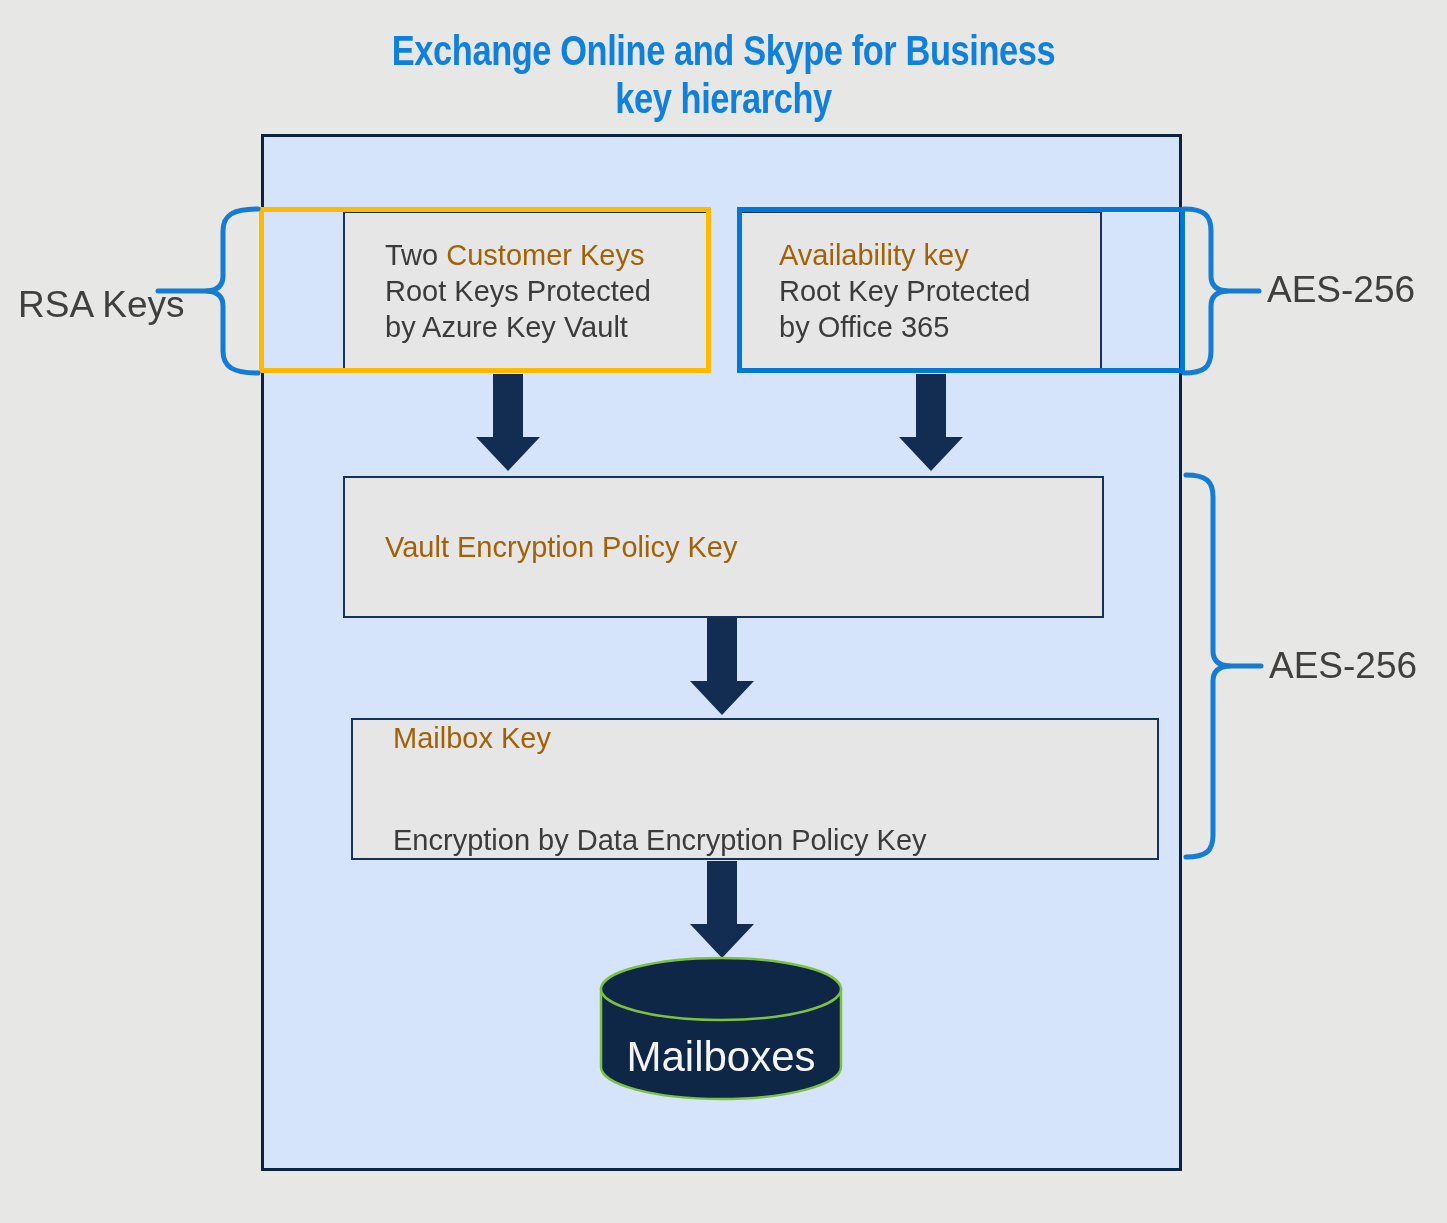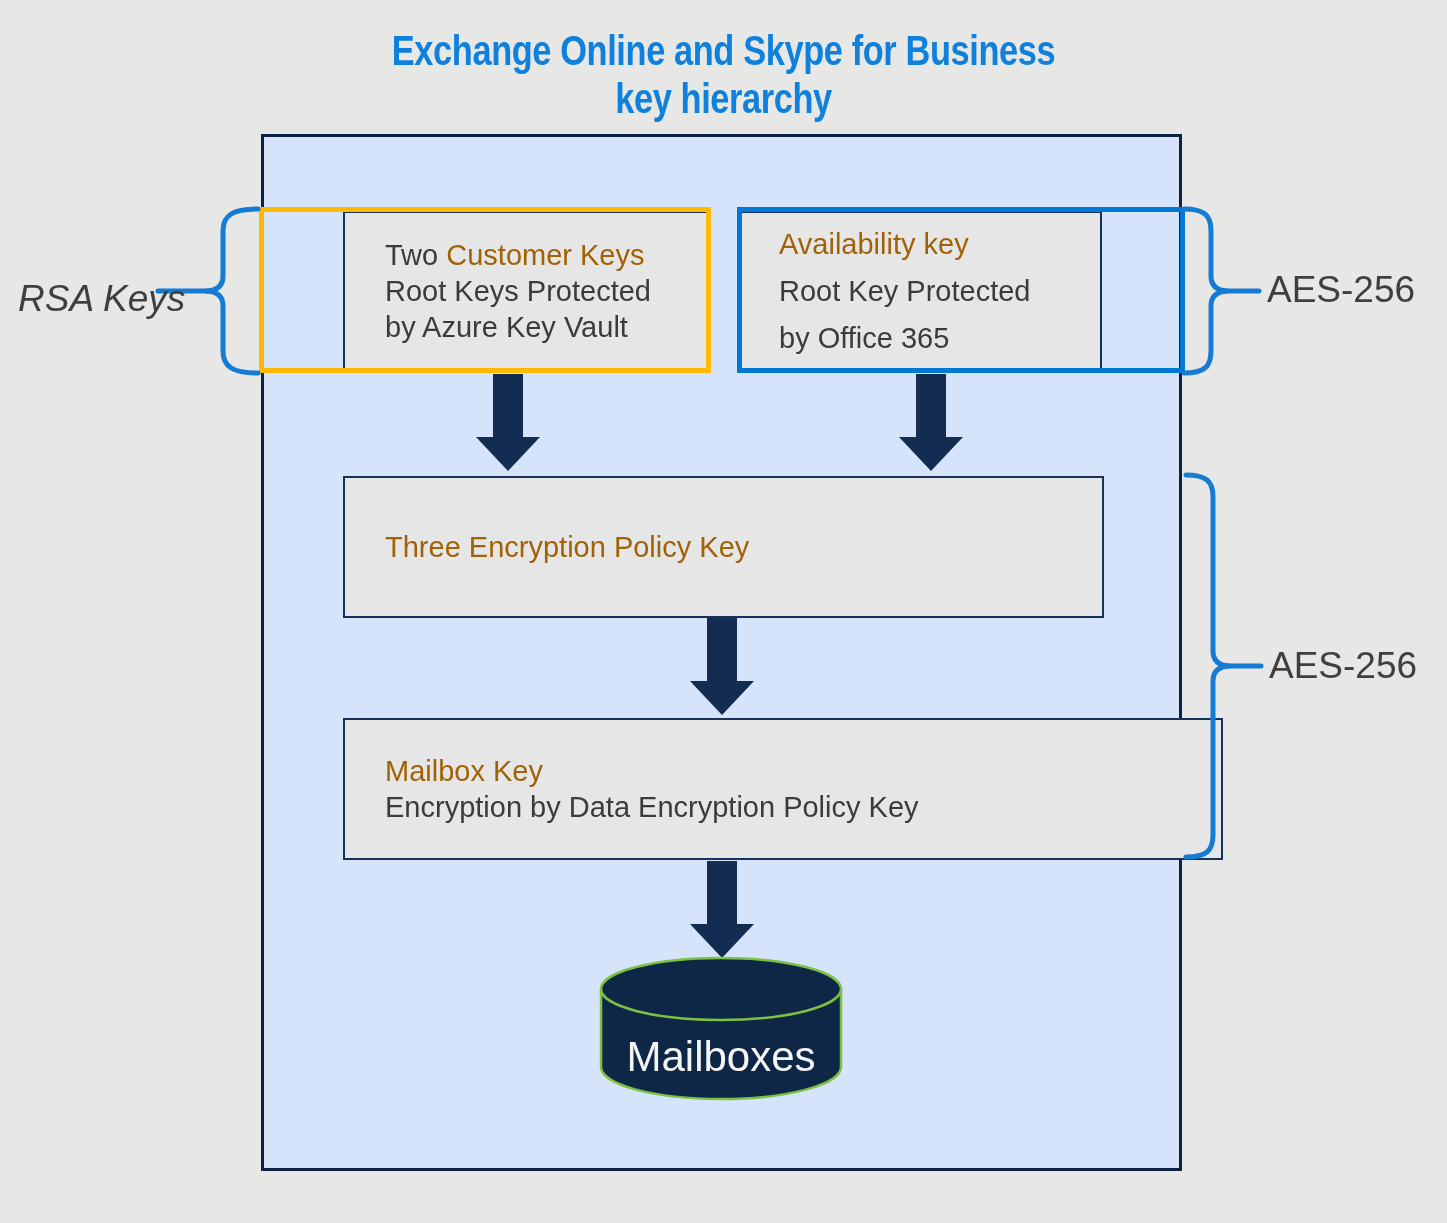--- a/index.html
+++ b/index.html
@@ -32,23 +32,23 @@
     position:absolute;box-sizing:border-box;
     background:#e6e6e6;border:2px solid #16325a;
     display:flex;flex-direction:column;justify-content:center;
     padding-left:40px;padding-right:10px;
     font-size:29px;line-height:36px;color:#3b3b3b;
   }
   .node-heading{color:#a16207;}
   .heading-prefix{color:#3b3b3b;text-align:center;}
 
   .box-customer{left:343px;top:211px;width:365px;height:159px;}
-  .box-availability{left:740px;top:211px;width:362px;height:159px;padding-left:37px;gap:11px;}
+  .box-availability{left:740px;top:211px;width:362px;height:159px;padding-left:37px;}
   .box-dep{left:343px;top:476px;width:761px;height:142px;}
-  .box-mailboxkey{left:343px;top:718px;width:880px;height:142px;}
+  .box-mailboxkey{left:351px;top:718px;width:808px;height:142px;justify-content:space-between;}
 
   
   .outline{
     position:absolute;box-sizing:border-box;background:transparent;
   }
   .outline-orange{
     left:259px;top:207px;width:452px;height:166px;
     border:5px solid #ffb900;
   }
   .outline-blue{
@@ -59,21 +59,21 @@
   
   .down-arrow{position:absolute;width:64px;height:97px;}
 
   
   .brace{position:absolute;}
 
   
   .side-label{
     position:absolute;font-size:37px;color:#3f3f3f;white-space:nowrap;
   }
-  .label-rsa{left:18px;top:278px;font-style:italic;}
+  .label-rsa{left:18px;top:284px;}
   .label-aes-top{left:1267px;top:269px;}
   .label-aes-bottom{left:1269px;top:645px;}
 
   
   .cylinder{position:absolute;left:597px;top:955px;width:248px;height:148px;}
   .cylinder-label{
     position:absolute;left:597px;top:1033px;width:248px;
     text-align:center;color:#f5f5f5;font-size:42px;
   }
 </style>
@@ -107,21 +107,21 @@
   <div class="outline outline-blue"></div>
 
   <svg class="down-arrow" style="left:476px;top:374px;" viewBox="0 0 64 97">
     <path d="M17,0 H47 V63 H64 L32,97 L0,63 H17 Z" fill="#132c52"></path>
   </svg>
   <svg class="down-arrow" style="left:899px;top:374px;" viewBox="0 0 64 97">
     <path d="M17,0 H47 V63 H64 L32,97 L0,63 H17 Z" fill="#132c52"></path>
   </svg>
 
   <div class="node-box box-dep">
-    <div class="node-heading">Three Encryption Policy Key</div>
+    <div class="node-heading">Vault Encryption Policy Key</div>
   </div>
 
   <svg class="down-arrow" style="left:690px;top:618px;" viewBox="0 0 64 97">
     <path d="M17,0 H47 V63 H64 L32,97 L0,63 H17 Z" fill="#132c52"></path>
   </svg>
 
   <div class="node-box box-mailboxkey">
     <div class="node-heading">Mailbox Key</div>
     <div>Encryption by Data Encryption Policy Key</div>
   </div>

